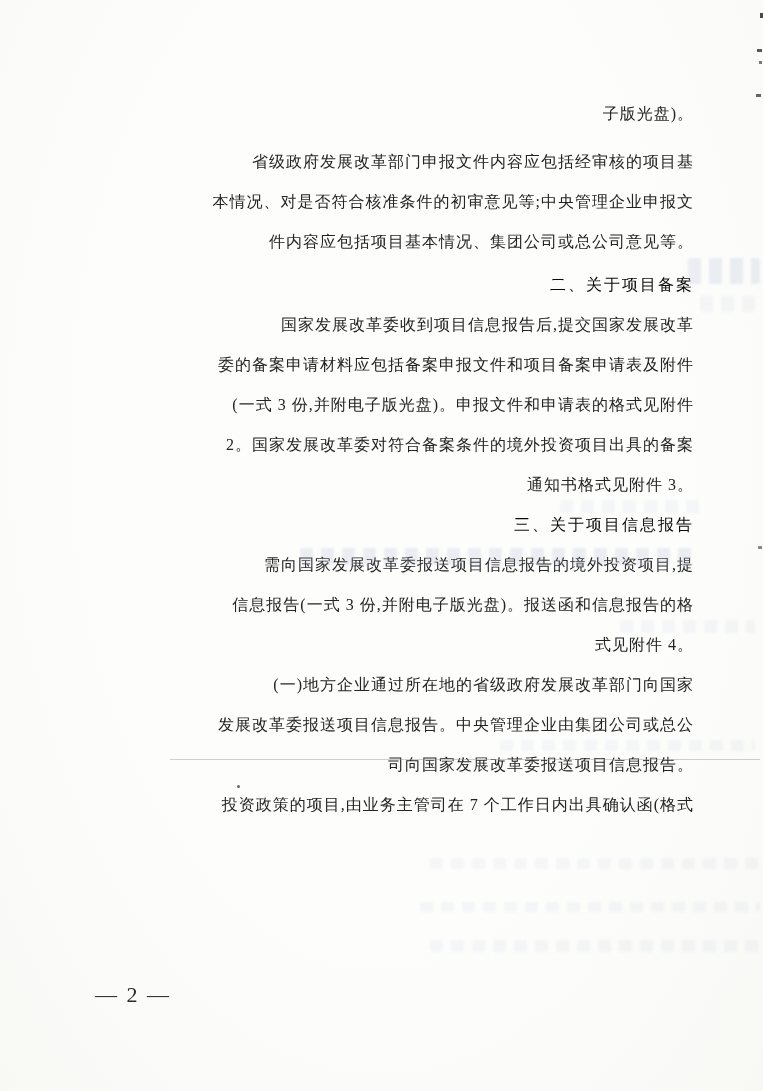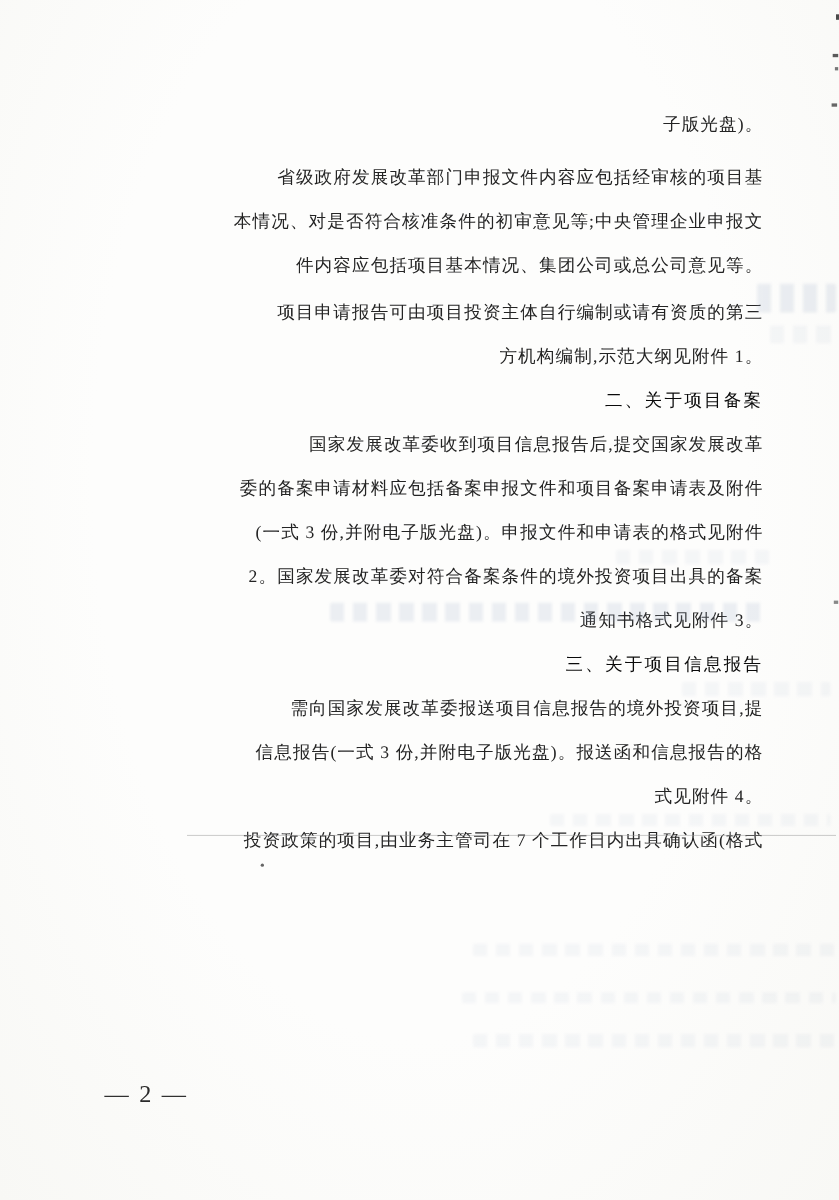--- a/index.html
+++ b/index.html
@@ -78,24 +78,20 @@
     <div class="block mb8">
       <div class="line">子版光盘)。</div>
     </div>
 
     <div class="block mb3">
       <div class="line indent">省级政府发展改革部门申报文件内容应包括经审核的项目基</div>
       <div class="line">本情况、对是否符合核准条件的初审意见等;中央管理企业申报文</div>
       <div class="line">件内容应包括项目基本情况、集团公司或总公司意见等。</div>
     </div>
 
-    <div class="block">
-      <div class="line indent">项目申请报告可由项目投资主体自行编制或请有资质的第三</div>
-      <div class="line">方机构编制,示范大纲见附件 1。</div>
-    </div>
 
     <div class="block heading">
       <div class="line indent">二、关于项目备案</div>
     </div>
 
     <div class="block">
       <div class="line indent">国家发展改革委收到项目信息报告后,提交国家发展改革</div>
       <div class="line">委的备案申请材料应包括备案申报文件和项目备案申请表及附件</div>
       <div class="line">(一式 3 份,并附电子版光盘)。申报文件和申请表的格式见附件</div>
       <div class="line">2。国家发展改革委对符合备案条件的境外投资项目出具的备案</div>
@@ -105,20 +101,25 @@
     <div class="block heading">
       <div class="line indent">三、关于项目信息报告</div>
     </div>
 
     <div class="block">
       <div class="line indent">需向国家发展改革委报送项目信息报告的境外投资项目,提</div>
       <div class="line">信息报告(一式 3 份,并附电子版光盘)。报送函和信息报告的格</div>
       <div class="line">式见附件 4。</div>
     </div>
 
+    <div class="block">
+      <div class="line indent">(一)地方企业通过所在地的省级政府发展改革部门向国家</div>
+      <div class="line">发展改革委报送项目信息报告。中央管理企业由集团公司或总公</div>
+      <div class="line">司向国家发展改革委报送项目信息报告。</div>
+    </div>
 
     <div class="block">
       <div class="line">投资政策的项目,由业务主管司在 7 个工作日内出具确认函(格式</div>
     </div>
 
   </div>
 
   <div class="ghost" style="left:688px; top:258px; width:72px; height:26px;"></div>
   <div class="ghost faint" style="left:700px; top:296px; width:60px; height:16px;"></div>
   <div class="ghost faint" style="left:560px; top:500px; width:140px; height:13px;"></div>

